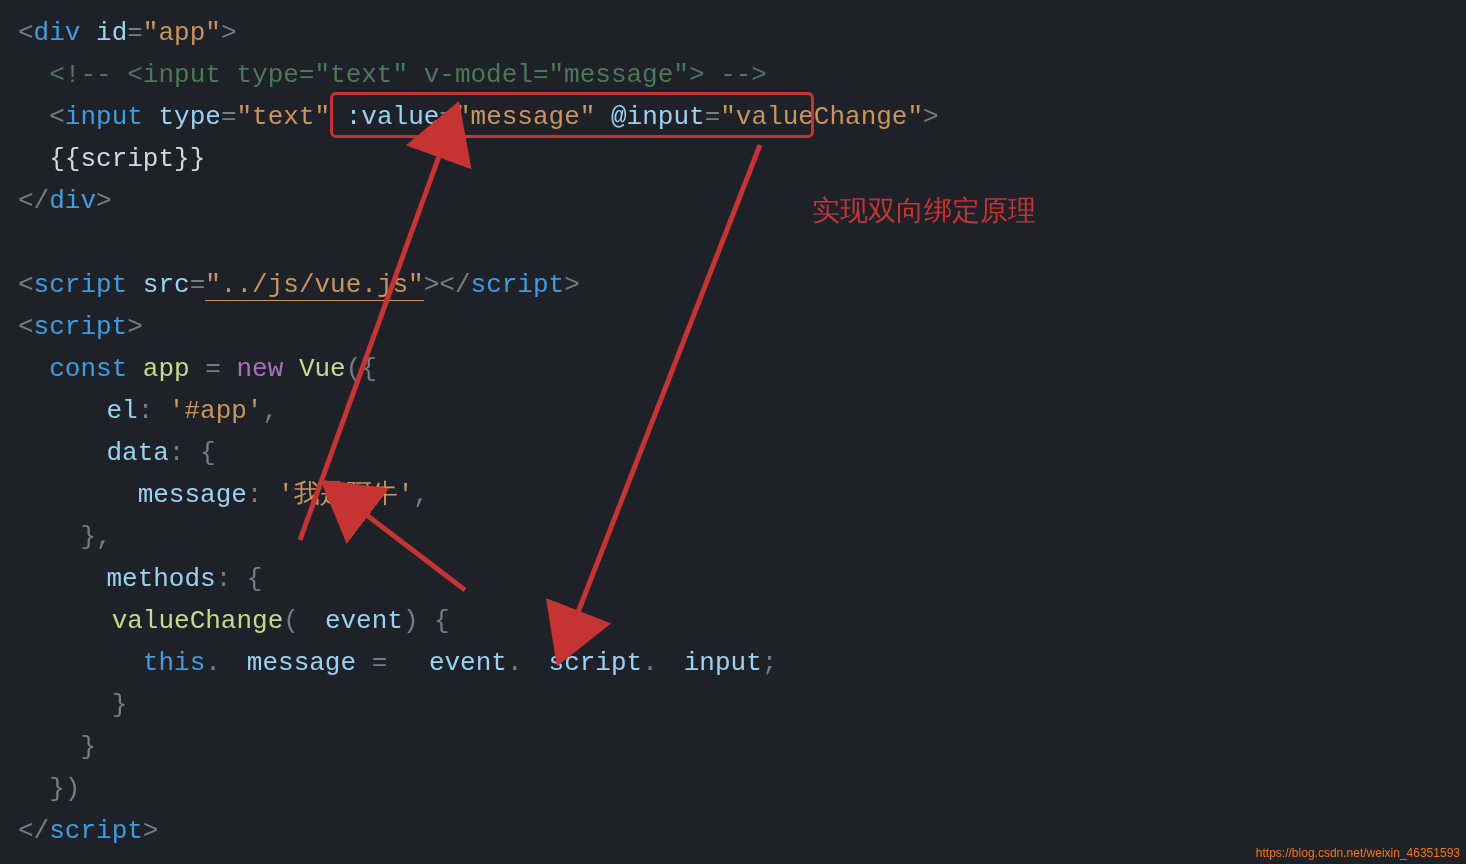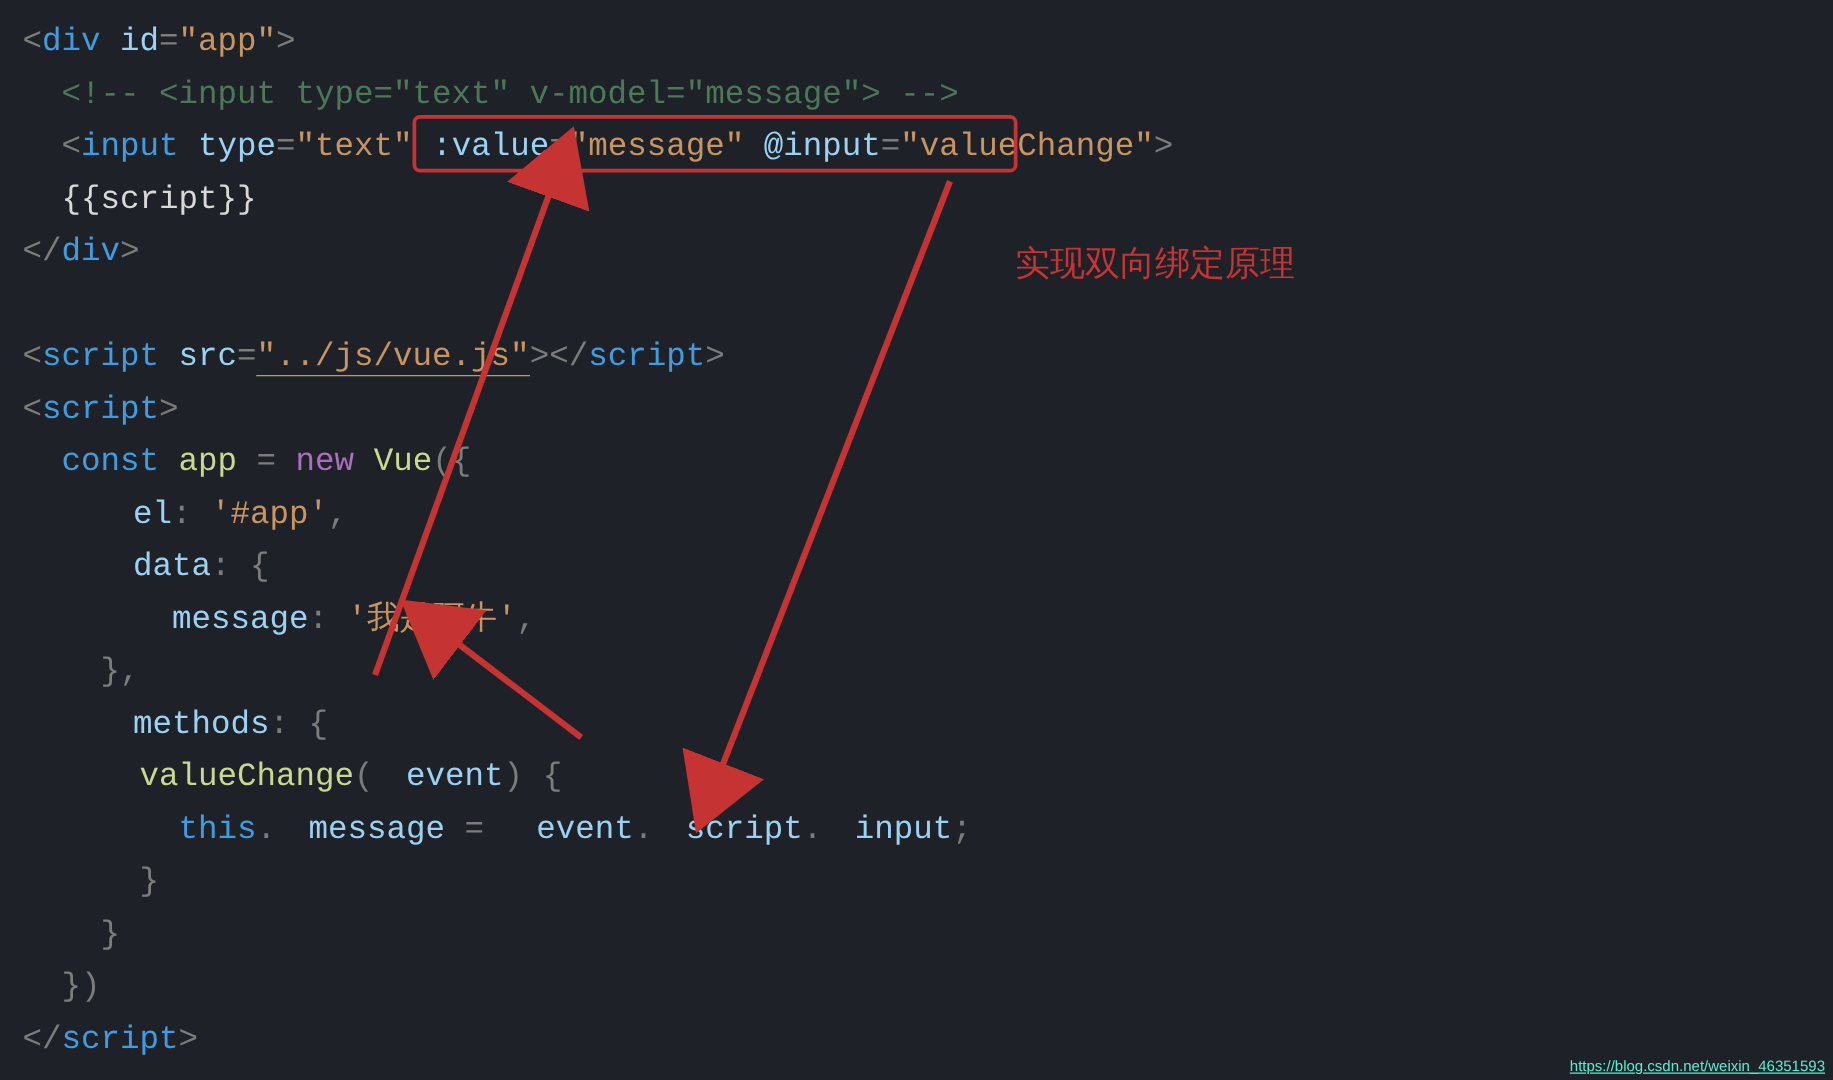--- a/index.html
+++ b/index.html
@@ -34,23 +34,22 @@
     font-family:"PingFang SC","Microsoft YaHei",sans-serif;
     font-size:28px;
     pointer-events:none;
   }
   svg.overlay{
     position:absolute;left:0;top:0;width:1466px;height:864px;
     pointer-events:none;
   }
   .watermark{
     position:absolute;right:6px;bottom:4px;
-    font-family:Arial,sans-serif;font-size:12px;color:#5eead4;
+    font-family:Arial,sans-serif;font-size:12px;color:#f97316;
     pointer-events:none;
-    text-decoration:underline;
   }
 </style>
 </head>
 <body>
 
 <pre class="code" id="code-block"><span class="p">&lt;</span><span class="tag">div</span><span class="txt"> </span><span class="attr">id</span><span class="p">=</span><span class="str">"app"</span><span class="p">&gt;</span>
   <span class="cmt">&lt;!-- &lt;input type="text" v-model="message"&gt; --&gt;</span>
   <span class="p">&lt;</span><span class="tag">input</span><span class="txt"> </span><span class="attr">type</span><span class="p">=</span><span class="str">"text"</span><span class="txt"> </span><span class="attr">:value</span><span class="p">=</span><span class="str">"message"</span><span class="txt"> </span><span class="attr">@input</span><span class="p">=</span><span class="str">"valueChange"</span><span class="p">&gt;</span>
   <span class="txt">{{script}}</span>
 <span class="p">&lt;/</span><span class="tag">div</span><span class="p">&gt;</span>

